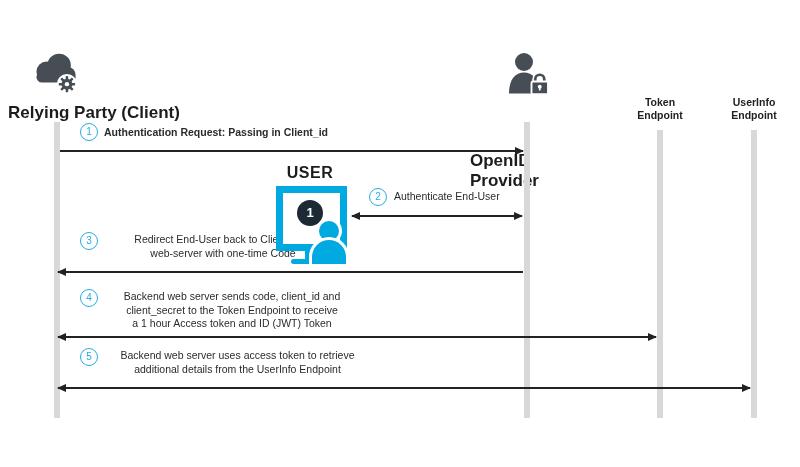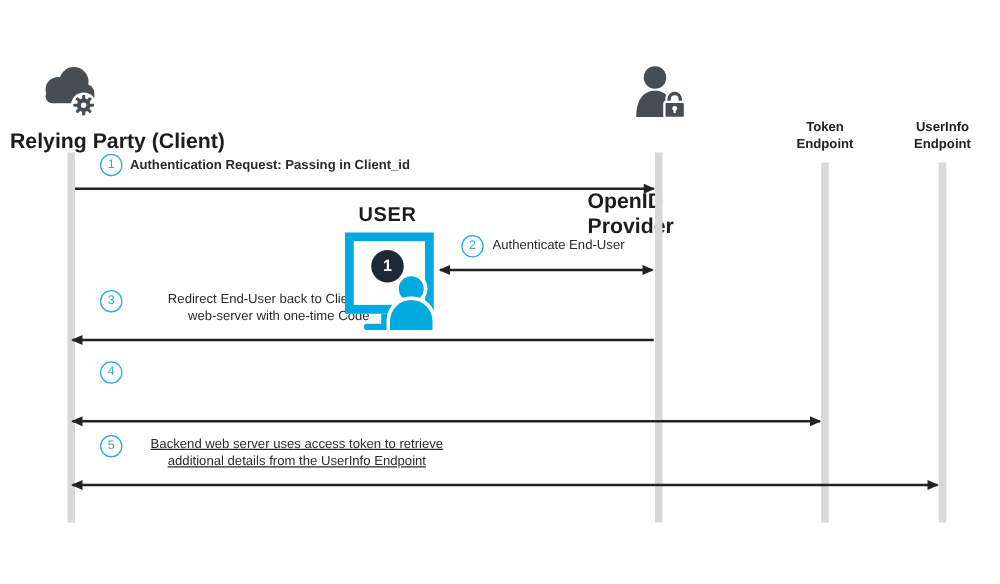--- a/index.html
+++ b/index.html
@@ -43,21 +43,21 @@
   .b1{left:80px;top:123px;}
   .b2{left:369px;top:188px;}
   .b3{left:80px;top:232px;}
   .b4{left:80px;top:289px;}
   .b5{left:80px;top:348px;}
   .step-text{position:absolute;font-size:10.5px;line-height:13.5px;color:#2b2b2b;white-space:pre-line;}
   .t1{left:104px;top:126px;font-weight:bold;}
   .t2{left:394px;top:190px;}
   .t3{left:98px;top:233px;width:250px;text-align:center;}
   .t4{left:92px;top:290px;width:280px;text-align:center;}
-  .t5{left:95px;top:349px;width:285px;text-align:center;text-decoration:underline;}
+  .t5{left:95px;top:349px;width:285px;text-align:center;}
   
   .user-label{position:absolute;left:280px;top:164px;width:60px;text-align:center;
     font-size:16px;font-weight:bold;color:#1c1c1c;letter-spacing:.5px;}
   .monitor-frame{position:absolute;left:276px;top:186px;width:71px;height:65px;
     border:7px solid #00A9E0;background:#fff;box-sizing:border-box;z-index:1;}
   .screen-circle{position:absolute;left:297px;top:200px;width:26px;height:26px;border-radius:50%;
     background:#1D2A36;color:#fff;font-size:13px;font-weight:bold;line-height:26px;text-align:center;z-index:2;}
   .stand-neck{position:absolute;left:305px;top:251px;width:8px;height:9px;background:#00A9E0;z-index:1;}
   .stand-base{position:absolute;left:291px;top:259px;width:36px;height:5px;background:#00A9E0;border-radius:3px;z-index:1;}
   .person-head{position:absolute;left:316px;top:218px;width:20px;height:20px;border-radius:50%;
@@ -140,20 +140,23 @@
   <div class="badge b2">2</div>
   <div class="step-text t2">Authenticate End-User</div>
   <div class="arrow head-left head-right a2"></div>
 
   <div class="badge b3">3</div>
   <div class="step-text t3">Redirect End-User back to Client (RP)
 web-server with one-time Code</div>
   <div class="arrow head-left a3"></div>
 
   <div class="badge b4">4</div>
+  <div class="step-text t4">Backend web server sends code, client_id and
+client_secret to the Token Endpoint to receive
+a 1 hour Access token and ID (JWT) Token</div>
   <div class="arrow head-left head-right a4"></div>
 
   <div class="badge b5">5</div>
   <div class="step-text t5">Backend web server uses access token to retrieve
 additional details from the UserInfo Endpoint</div>
   <div class="arrow head-left head-right a5"></div>
 
 </div>
 
 </body></html>

